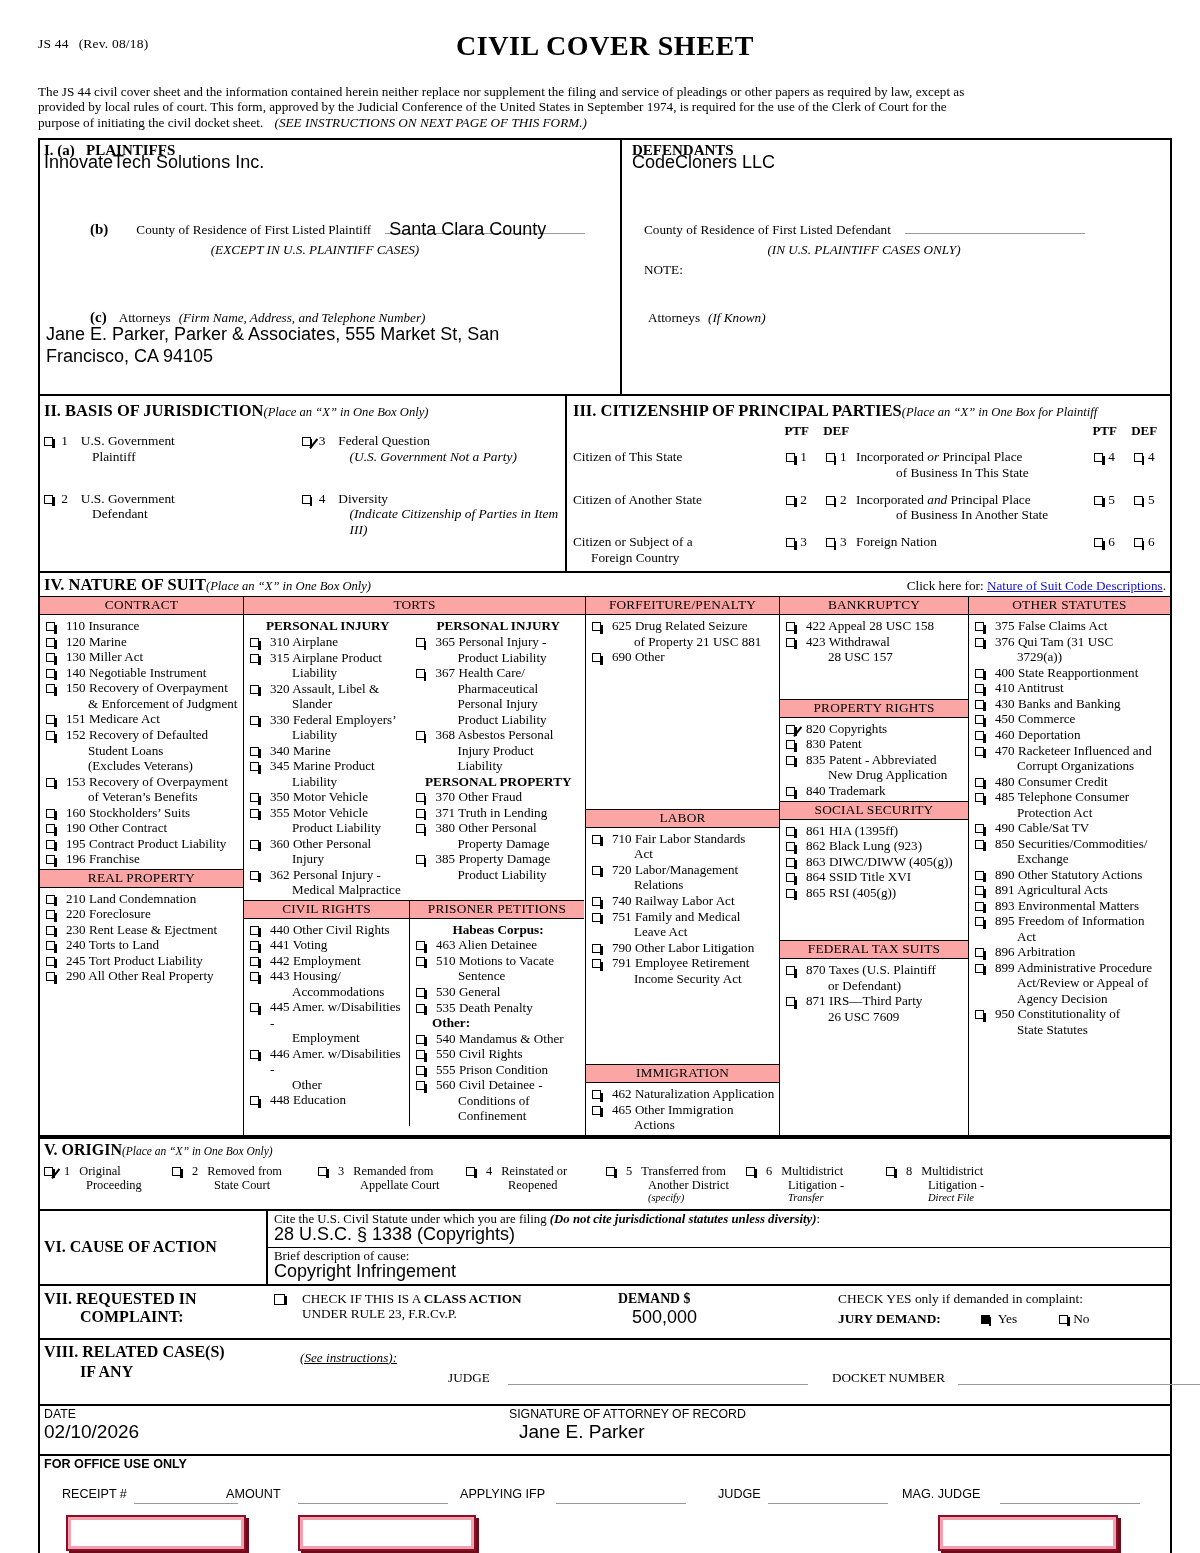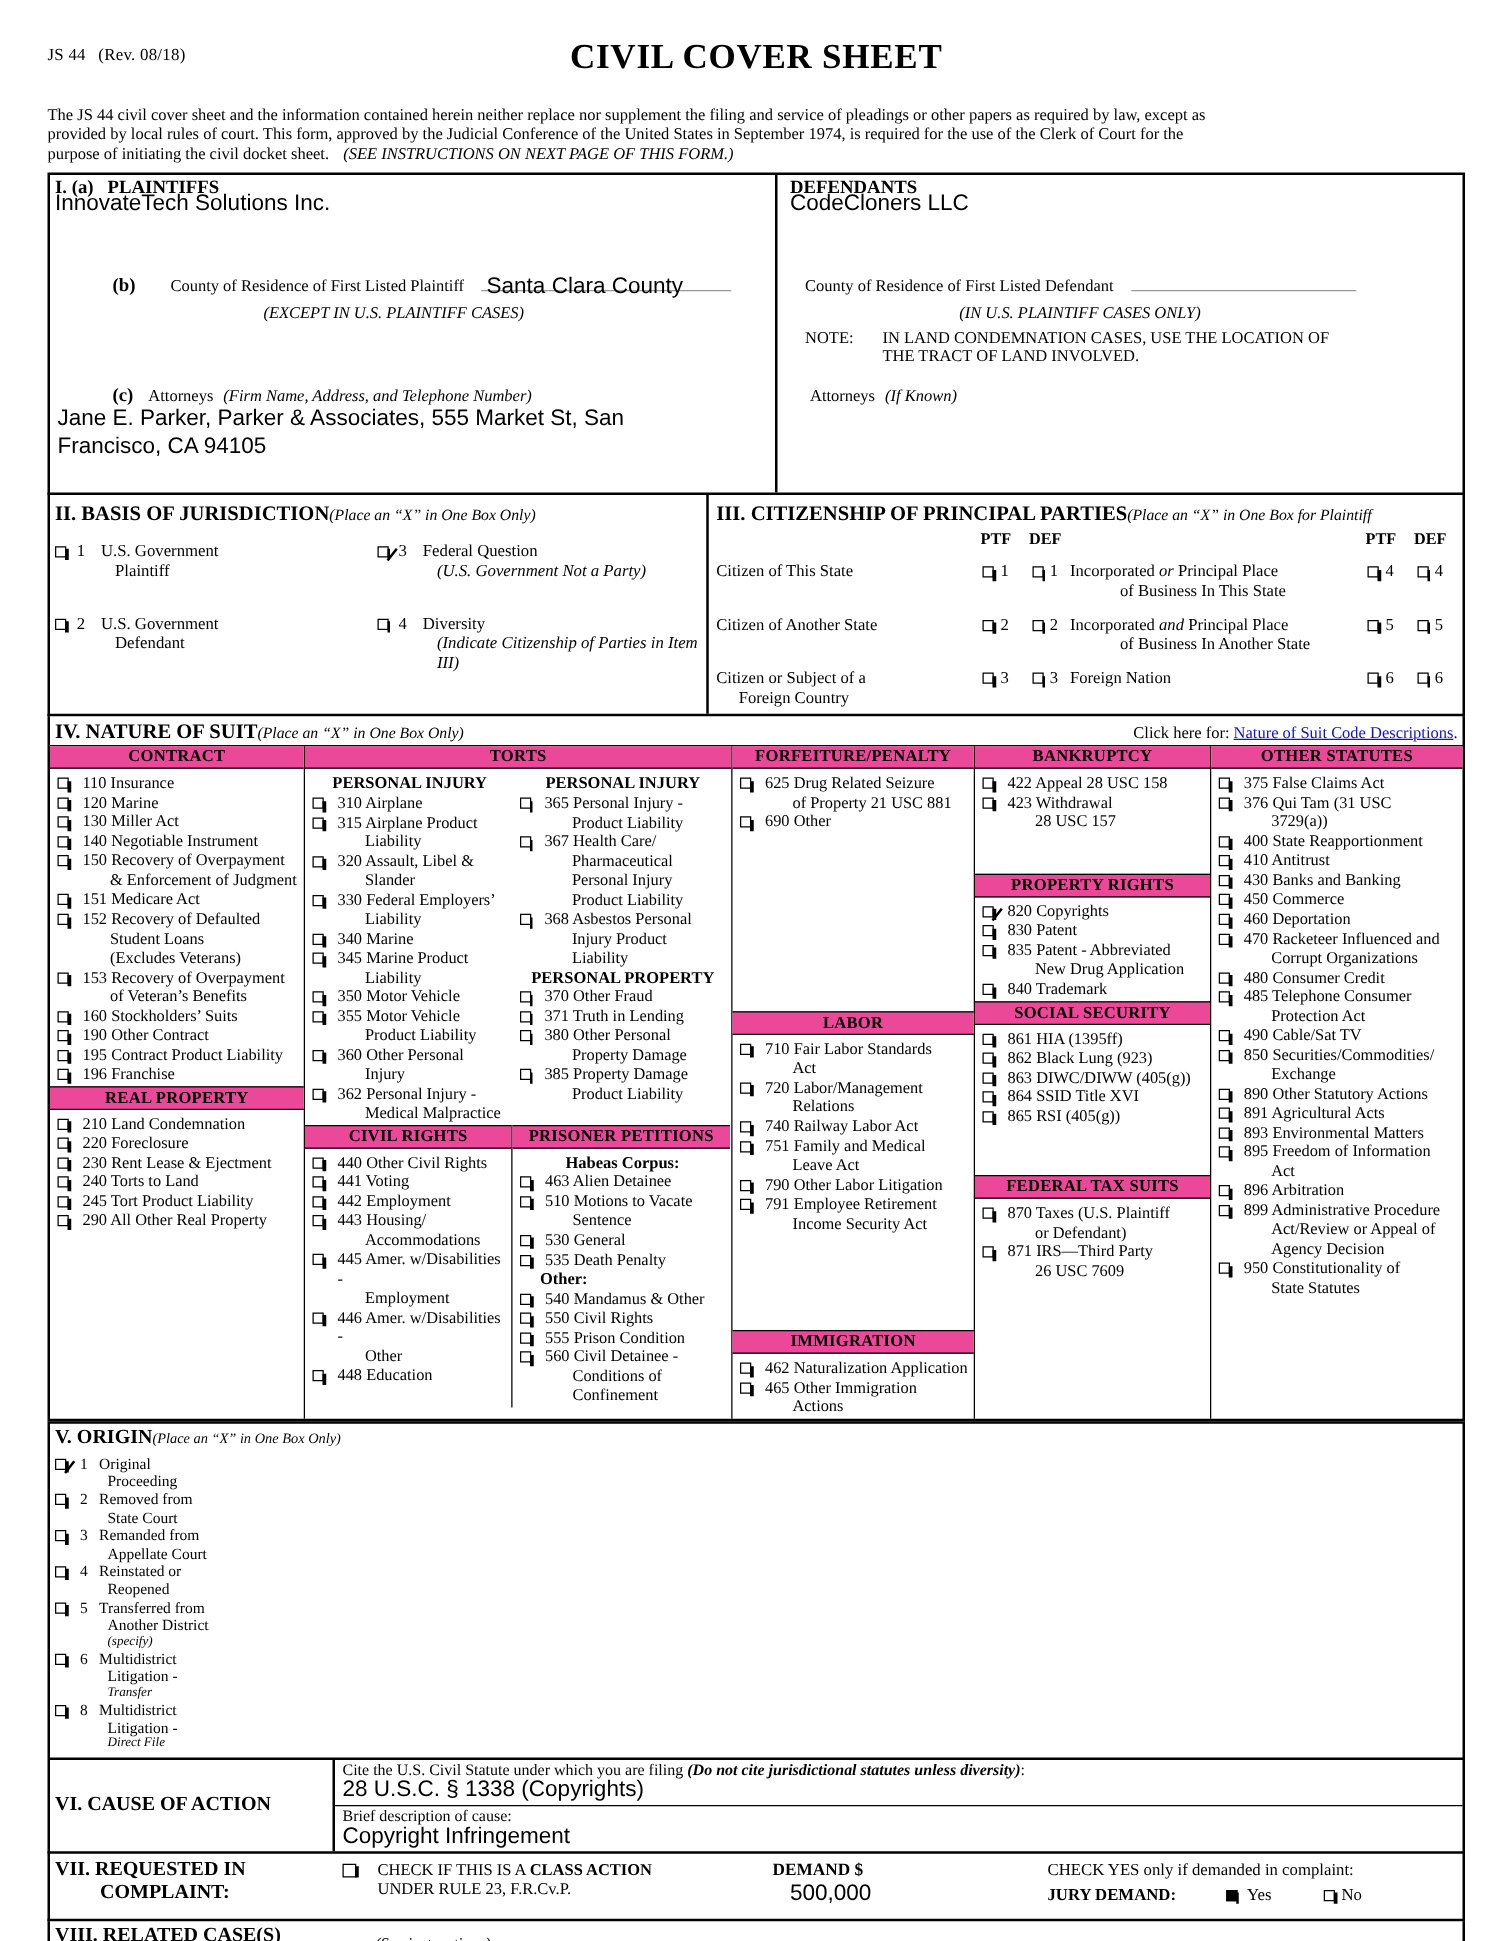--- a/index.html
+++ b/index.html
@@ -72,38 +72,38 @@
   .secIV-head .lnk { margin-left:auto; font-size:13.2px; }
   .secIV-head .lnk a { color:#1111cc; text-decoration:underline; }
   .nos { border:2px solid #000; border-top:1.2px solid #000; display:flex; }
   .nos-col { border-right:1.2px solid #000; }
   .nos-col:last-child { border-right:none; }
   .col-contract { width:204px; }
   .col-torts    { width:342px; }
   .col-forf     { width:194px; }
   .col-bank     { width:189px; }
   .col-other    { width:none; flex:1; }
-  .cat { background:#ec4899; border-top:1px solid #000; border-bottom:1px solid #000;
-         text-align:center; font-weight:bold; font-size:13.3px; letter-spacing:.2px; padding:0px 0 1px; }
+  .cat { background:#fca5a5; border-top:1px solid #000; border-bottom:1px solid #000;
+         text-align:center; font-weight:normal; font-size:13.3px; letter-spacing:.2px; padding:0px 0 1px; }
   .cat.first { border-top:none; }
   .items { font-size:13.1px; line-height:1.185; padding:3px 2px 2px 4px; }
   .it { position:relative; padding-left:22px; }
   .it .cbox { position:absolute; left:2px; top:4px; margin:0; }
   .grp { font-weight:bold; text-align:center; font-size:13.2px; }
   .grp.lft { text-align:left; padding-left:18px; }
   .torts-inner { display:flex; }
   .torts-a { width:166px; }
   .torts-b { width:176px; }
 
   
   .secV { border-left:2px solid #000; border-right:2px solid #000;
           border-top:2.6px solid #000; border-bottom:2.4px solid #000; padding:2px 4px 4px 4px;}
   .secV .hl { font-weight:bold; font-size:16px; }
   .secV .hl .note { font-weight:normal; font-style:italic; font-size:11.5px; }
-  .orig { display:flex; font-size:12.4px; line-height:1.16; margin-top:5px;flex-direction:column; }
+  .orig { display:flex; font-size:12.4px; line-height:1.16; margin-top:5px; }
   .orig .o { position:relative; padding-left:20px; }
   .orig .o .cbox { position:absolute; left:0; top:3px; margin:0; }
   .o1{width:128px;} .o2{width:146px;} .o3{width:148px;} .o4{width:140px;}
   .o5{width:140px;} .o6{width:140px;} .o7{width:150px;}
 
   
   .secVI { display:flex; border-left:2px solid #000; border-right:2px solid #000;
            border-bottom:2.4px solid #000; }
   .secVI .lab { width:228px; border-right:2px solid #000; font-weight:bold; font-size:16px;
                 display:flex; align-items:center; padding-left:4px; }
@@ -203,24 +203,20 @@
       <div class="dval">CodeCloners LLC</div>
 
       <div style="position:absolute; left:22px; top:80px; width:530px;">
         <span class="sub">County of Residence of First Listed Defendant</span>
         <span class="uline" style="width:180px; margin-left:10px; position:relative;">
           <span style="position:absolute; left:4px; top:-14px; font-family:'Liberation Sans',sans-serif; font-size:18px; white-space:nowrap;"></span>
         </span>
         <div class="sub ital" style="text-align:center; width:420px; padding-left:20px; margin-top:4px;">(IN U.S. PLAINTIFF CASES ONLY)</div>
         <div style="display:flex; margin-top:4px;">
           <span class="sub" style="width:62px;">NOTE:</span>
-          <span class="sub" style="line-height:1.16;">
-            <span>IN LAND CONDEMNATION CASES, USE THE LOCATION OF</span><br>
-            <span>THE TRACT OF LAND INVOLVED.</span>
-          </span>
         </div>
       </div>
 
       <div style="position:absolute; left:26px; top:168px;">
         <span class="sub">Attorneys</span>
         <span class="sub ital" style="margin-left:4px;">(If Known)</span>
       </div>
       <div style="position:absolute; left:26px; top:188px; font-family:'Liberation Sans',sans-serif; font-size:18px;"></div>
     </div>
   </div>

